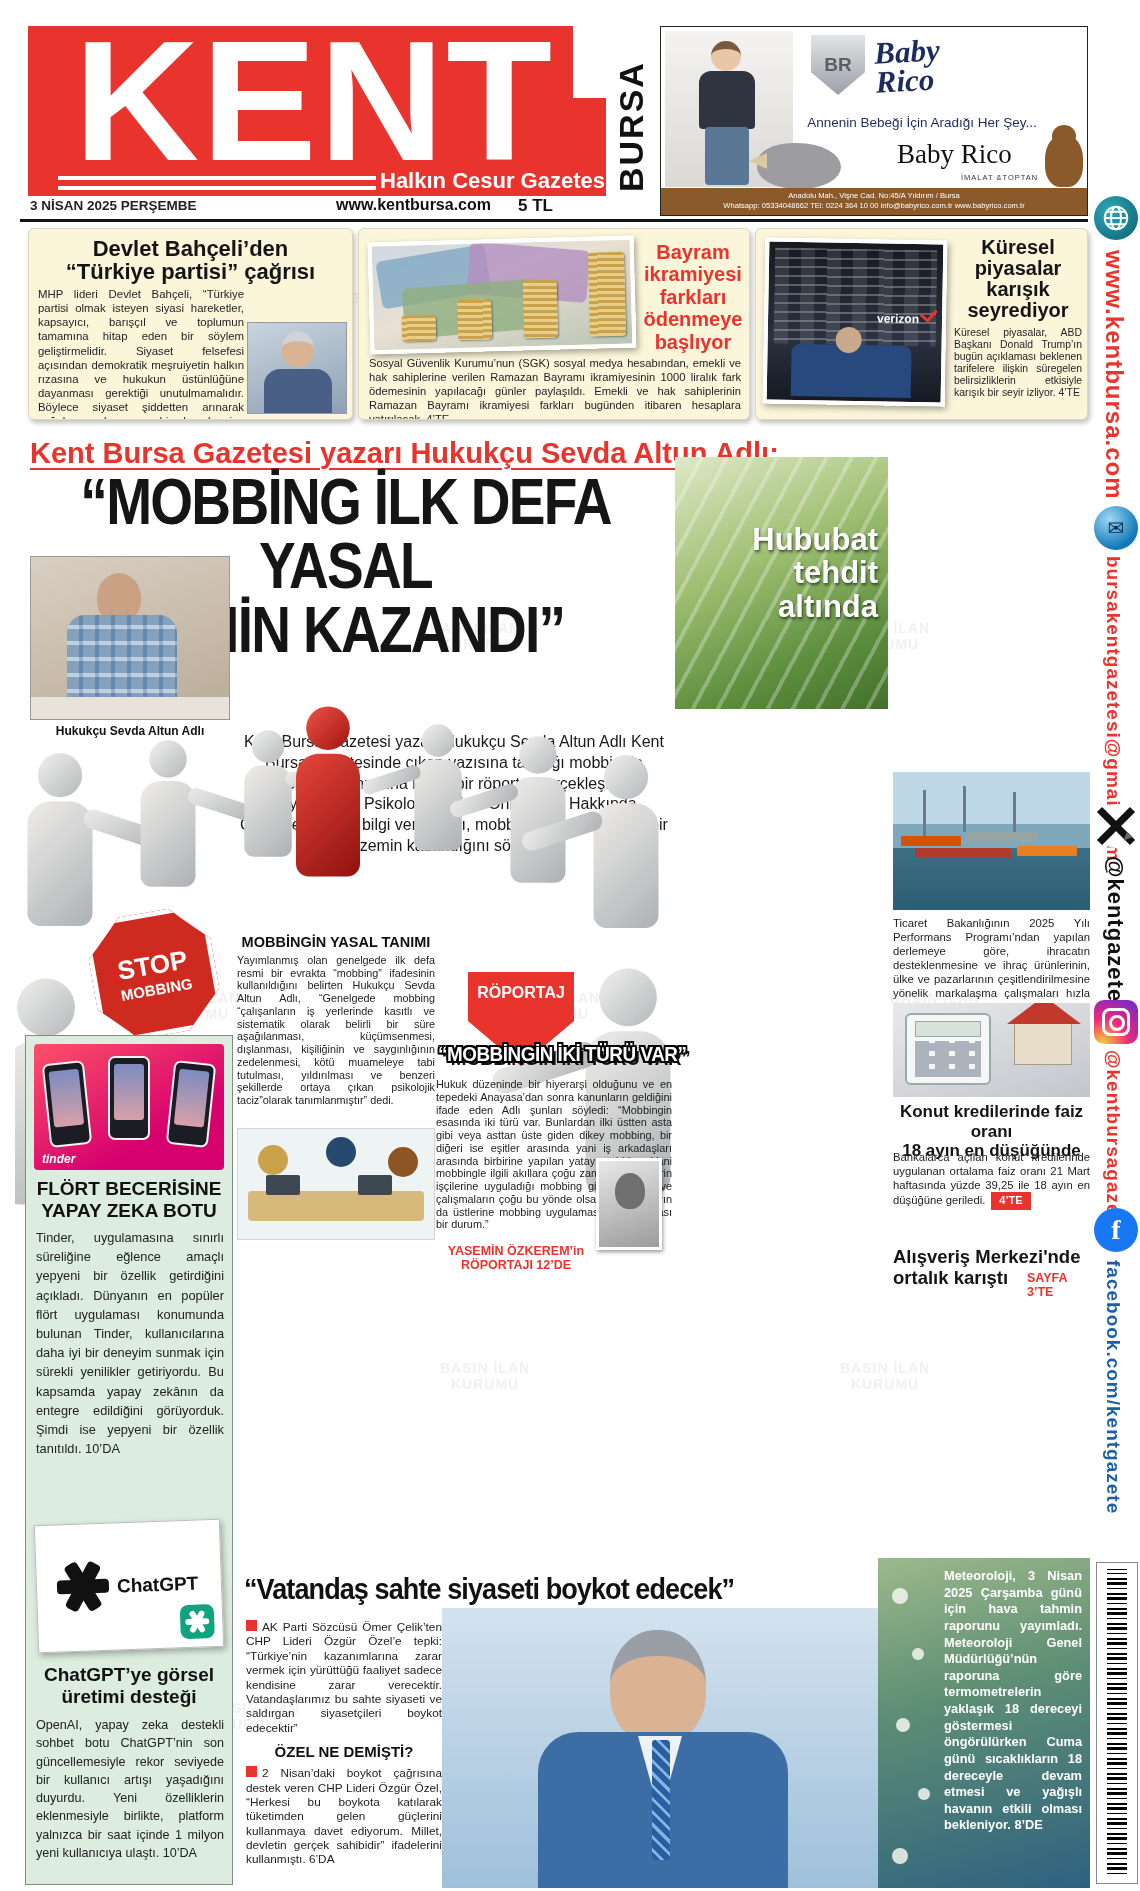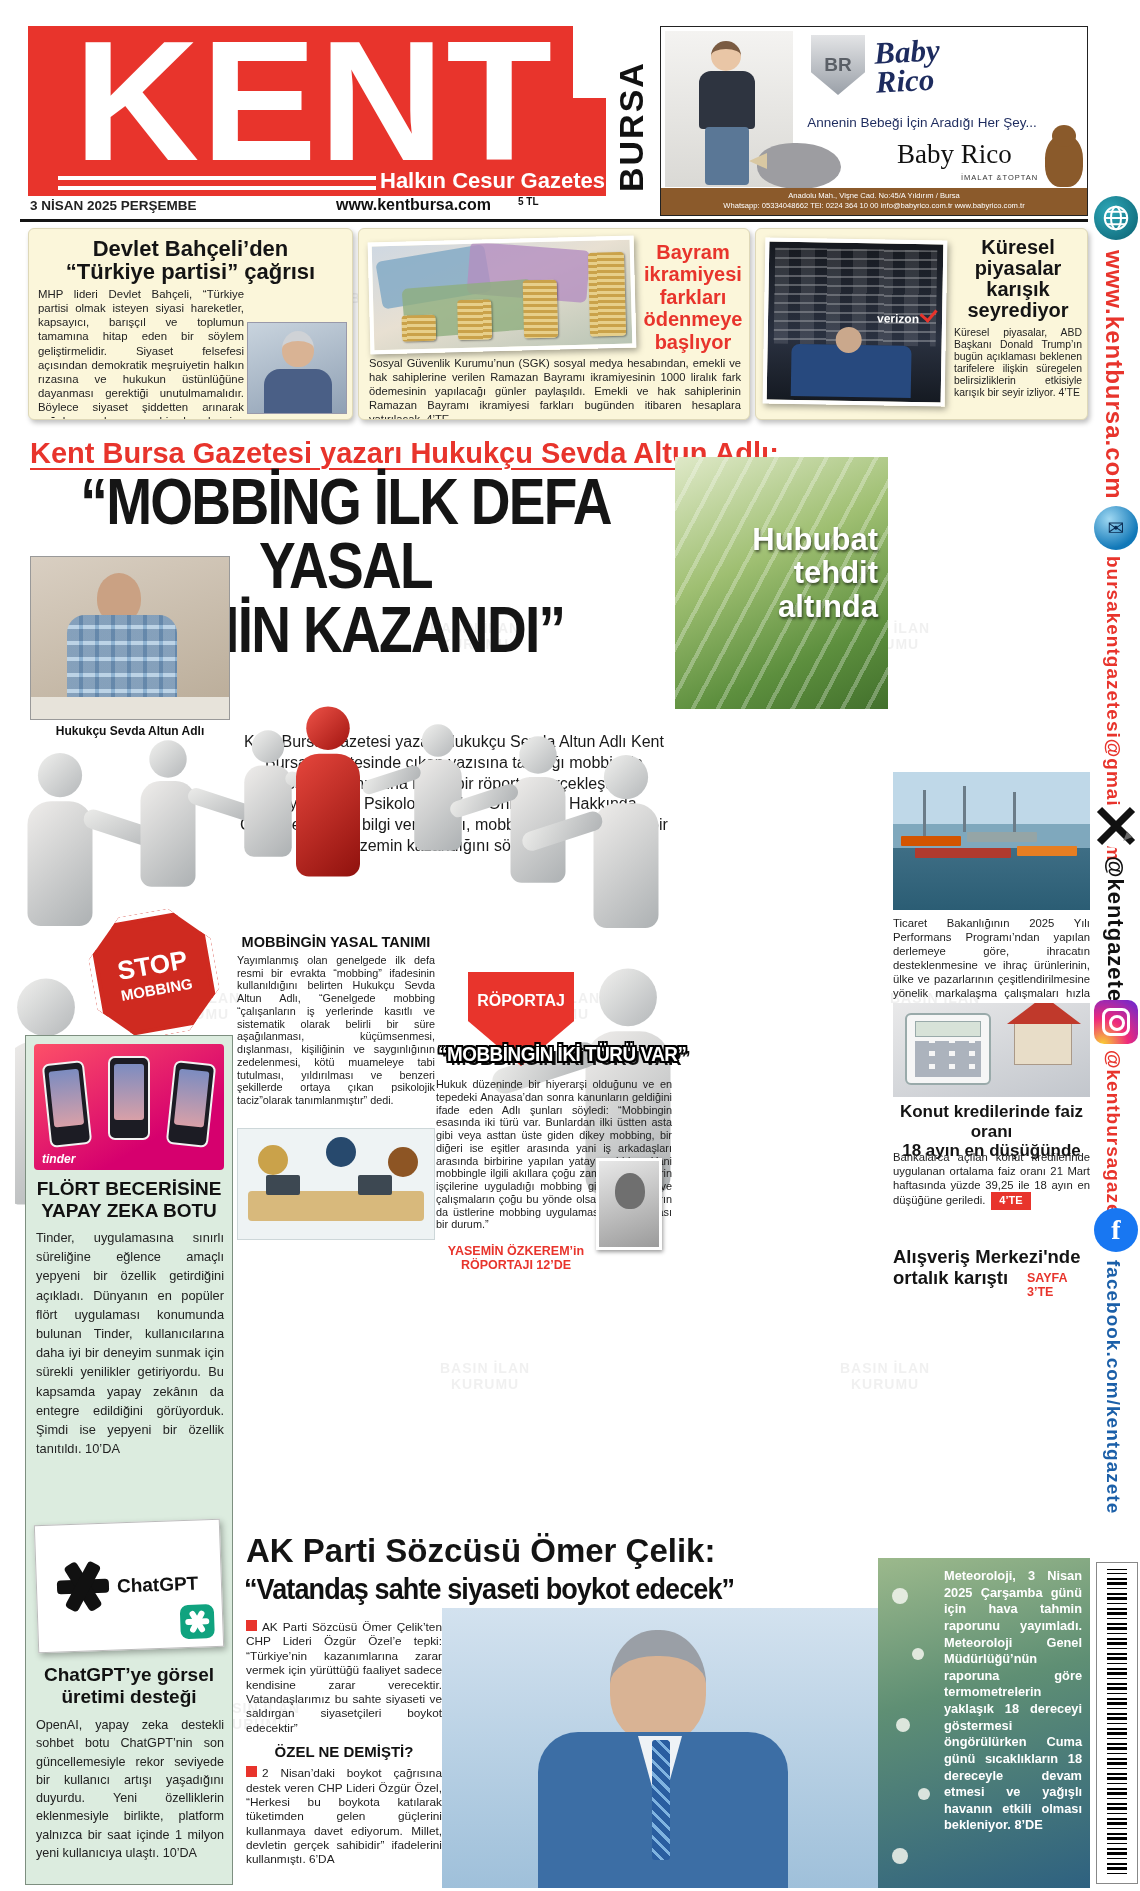--- a/index.html
+++ b/index.html
@@ -93,21 +93,21 @@
   .fig .arm.r { left:42px; transform:rotate(18deg); }
   .fig .arm.l { right:42px; transform:rotate(-18deg); }
   .fig.red .head { background:linear-gradient(135deg,#ef5348,#a01410); }
   .fig.red .torso { background:linear-gradient(135deg,#e6463c,#8f110d); }
   .stop { background:#cf2a20; clip-path:polygon(30% 0,70% 0,100% 30%,100% 70%,70% 100%,30% 100%,0 70%,0 30%); display:flex; flex-direction:column; align-items:center; justify-content:center; color:#fff; font-weight:bold; transform:rotate(-10deg); box-shadow:inset 0 0 0 5px #fff, inset 0 0 0 9px #cf2a20; }
 
   .meeting { background:#eef3f4; border:1px solid #cdd7d9; overflow:hidden; }
   .mt-table { position:absolute; left:10px; bottom:18px; width:176px; height:30px; background:#d8b97c; border-radius:4px; }
   .mt-laptop { position:absolute; width:34px; height:20px; background:#3d4852; border-radius:2px; bottom:44px; }
   .mt-person { position:absolute; width:30px; height:30px; border-radius:50%; }
-  .badge-down { background:#e8342c; clip-path:polygon(0 0,100% 0,100% 52%,50% 100%,0 52%); color:#fff; font-weight:bold; font-size:16px; display:flex; justify-content:center; padding-top:20px; box-shadow:2px 2px 5px rgba(0,0,0,.4); }
+  .badge-down { background:#e8342c; clip-path:polygon(0 0,100% 0,100% 52%,50% 100%,0 52%); color:#fff; font-weight:bold; font-size:16px; display:flex; justify-content:center; padding-top:12px; box-shadow:2px 2px 5px rgba(0,0,0,.4); }
   .outline-title { font-weight:bold; font-size:20.5px; color:#fff; letter-spacing:-.5px; transform:scaleX(.92); transform-origin:left;
     text-shadow:2px 0 #000,-2px 0 #000,0 2px #000,0 -2px #000,2px 2px #000,-2px -2px #000,2px -2px #000,-2px 2px #000,4px 4px 0 #111; }
 
   .small-photo { background:linear-gradient(160deg,#e8e8e8,#9b9b9b); border:3px solid #fff; box-shadow:1px 2px 4px rgba(0,0,0,.4); }
   .small-photo:before { content:""; position:absolute; left:16px; top:12px; width:30px; height:36px; border-radius:50% 50% 45% 45%; background:#6f6f6f; }
 
   .redref { color:#e8342c; font-weight:bold; }
   .badge4 { display:inline-block; background:#e8342c; color:#fff; font-weight:bold; font-size:11px; padding:2px 8px; margin-left:6px; }
 
   
@@ -190,21 +190,21 @@
     <div class="bursa-notch"></div>
     <div class="bursa-strip">
       <div class="bursa-txt">BURSA</div>
     </div>
     <div class="mast-line" style="left:30px;top:150px;width:318px;"></div>
     <div class="mast-line" style="left:30px;top:160px;width:318px;"></div>
     <div class="slogan">Halkın Cesur Gazetesi</div>
   </div>
   <div class="abs date-row" style="left:30px;top:198px;">3 NİSAN 2025 PERŞEMBE</div>
   <div class="abs" style="left:336px;top:196px;font-size:16px;font-weight:bold;color:#111;">www.kentbursa.com</div>
-  <div class="abs" style="left:518px;top:196px;font-size:10px;font-weight:bold;color:#111;">5 TL</div>
+  <div class="abs" style="left:518px;top:196px;font-size:17px;font-weight:bold;color:#111;">5 TL</div>
   <div class="abs sep"></div>
 
   <div class="abs ad-box">
     <div class="ad-photo">
       <div class="boy-head"></div>
       <div class="boy-jacket"></div>
       <div class="boy-jeans"></div>
     </div>
     <div class="ad-shield">BR</div>
     <div class="ad-script pre">Baby
@@ -411,21 +411,20 @@
           <i style="width:24px;height:6px;background:#fff;transform:translate(-50%,-50%) rotate(60deg);"></i>
           <i style="width:24px;height:6px;background:#fff;transform:translate(-50%,-50%) rotate(120deg);"></i>
         </span>
       </div>
     </div>
     <div class="abs pre ctr" style="left:0;top:628px;width:100%;font-size:19px;font-weight:bold;color:#111;line-height:1.15;">ChatGPT’ye görsel
 üretimi desteği</div>
     <div class="abs just" style="left:10px;top:680px;width:188px;font-size:12.6px;line-height:1.45;color:#222;">OpenAI, yapay zeka destekli sohbet botu ChatGPT’nin son güncellemesiyle rekor seviyede bir kullanıcı artışı yaşadığını duyurdu. Yeni özelliklerin eklenmesiyle birlikte, platform yalnızca bir saat içinde 1 milyon yeni kullanıcıya ulaştı. 10’DA</div>
   </div>
 
-  <div class="abs" style="left:246px;top:1532px;font-size:33px;font-weight:bold;color:#141414;white-space:nowrap;">AK Parti Sözcüsü Ömer Çelik:</div>
   <div class="abs" style="left:244px;top:1572px;font-size:30px;font-weight:bold;color:#111;transform:scaleX(.9);transform-origin:left;white-space:nowrap;letter-spacing:-1px;">“Vatandaş sahte siyaseti boykot edecek”</div>
   <div class="abs" style="left:246px;top:1620px;width:196px;">
     <p class="just" style="font-size:11.8px;line-height:1.22;color:#222;"><span class="bullet"></span><span>AK Parti Sözcüsü Ömer Çelik’ten CHP Lideri Özgür Özel’e tepki: “Türkiye’nin kazanımlarına zarar vermek için yürüttüğü faaliyet sadece kendisine zarar verecektir. Vatandaşlarımız bu sahte siyaseti ve saldırgan siyasetçileri boykot edecektir”</span></p>
     <p class="ctr" style="font-size:15px;font-weight:bold;color:#111;margin:8px 0 6px;">ÖZEL NE DEMİŞTİ?</p>
     <p class="just" style="font-size:11.8px;line-height:1.22;color:#222;"><span class="bullet"></span><span>2 Nisan’daki boykot çağrısına destek veren CHP Lideri Özgür Özel, “Herkesi bu boykota katılarak tüketimden gelen güçlerini kullanmaya davet ediyorum. Millet, devletin gerçek sahibidir” ifadelerini kullanmıştı. 6’DA</span></p>
   </div>
   <div class="abs celik" style="left:442px;top:1608px;width:443px;height:280px;">
     <div class="celik-head"></div>
     <div class="celik-suit"></div>
     <div class="celik-shirt"></div>

